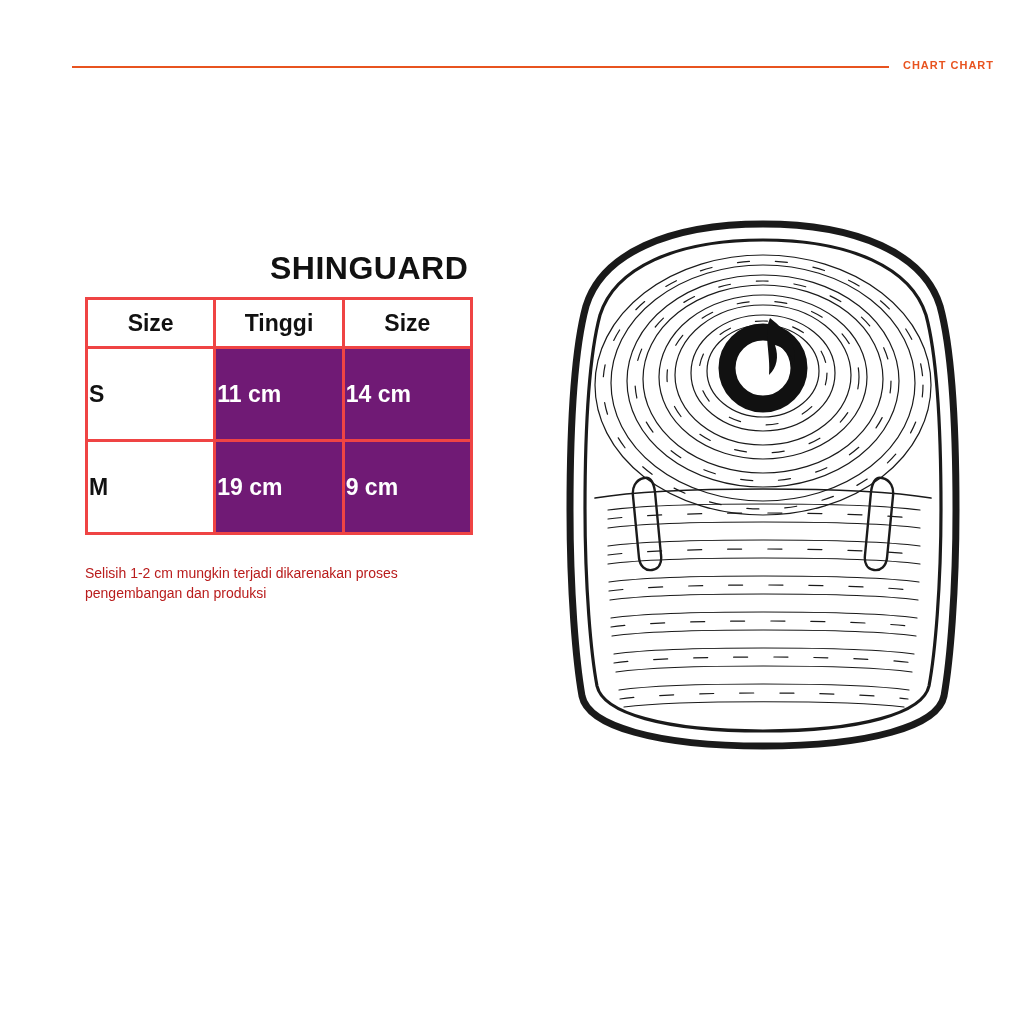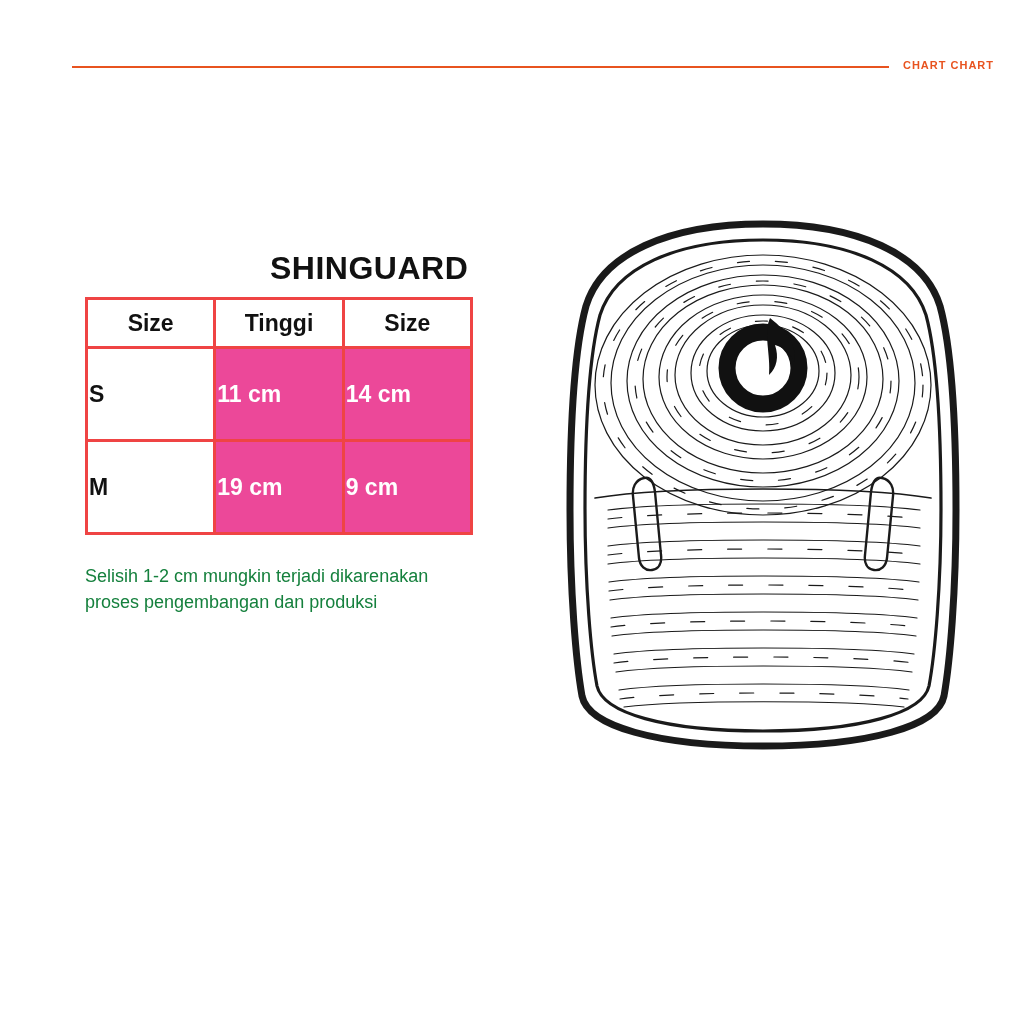--- a/index.html
+++ b/index.html
@@ -122,29 +122,29 @@
   table.size-table td {
     height: 88px;
     font-size: 23px;
   }
   td.size-cell {
     background: #ffffff;
     color: #111;
     width: 100px;
   }
   td.val-cell {
-    background: #ec4899;
+    background: #701a75;
     color: #ffffff;
     font-weight: 400;
   }
   .note {
     margin-top: 28px;
-    font-size: 18px;
+    font-size: 14px;
     line-height: 1.45;
-    color: #15803d;
+    color: #b91c1c;
     max-width: 390px;
   }
 
   
   .product {
     position: absolute;
     left: 548px;
     top: 210px;
     width: 430px;
     height: 580px;

